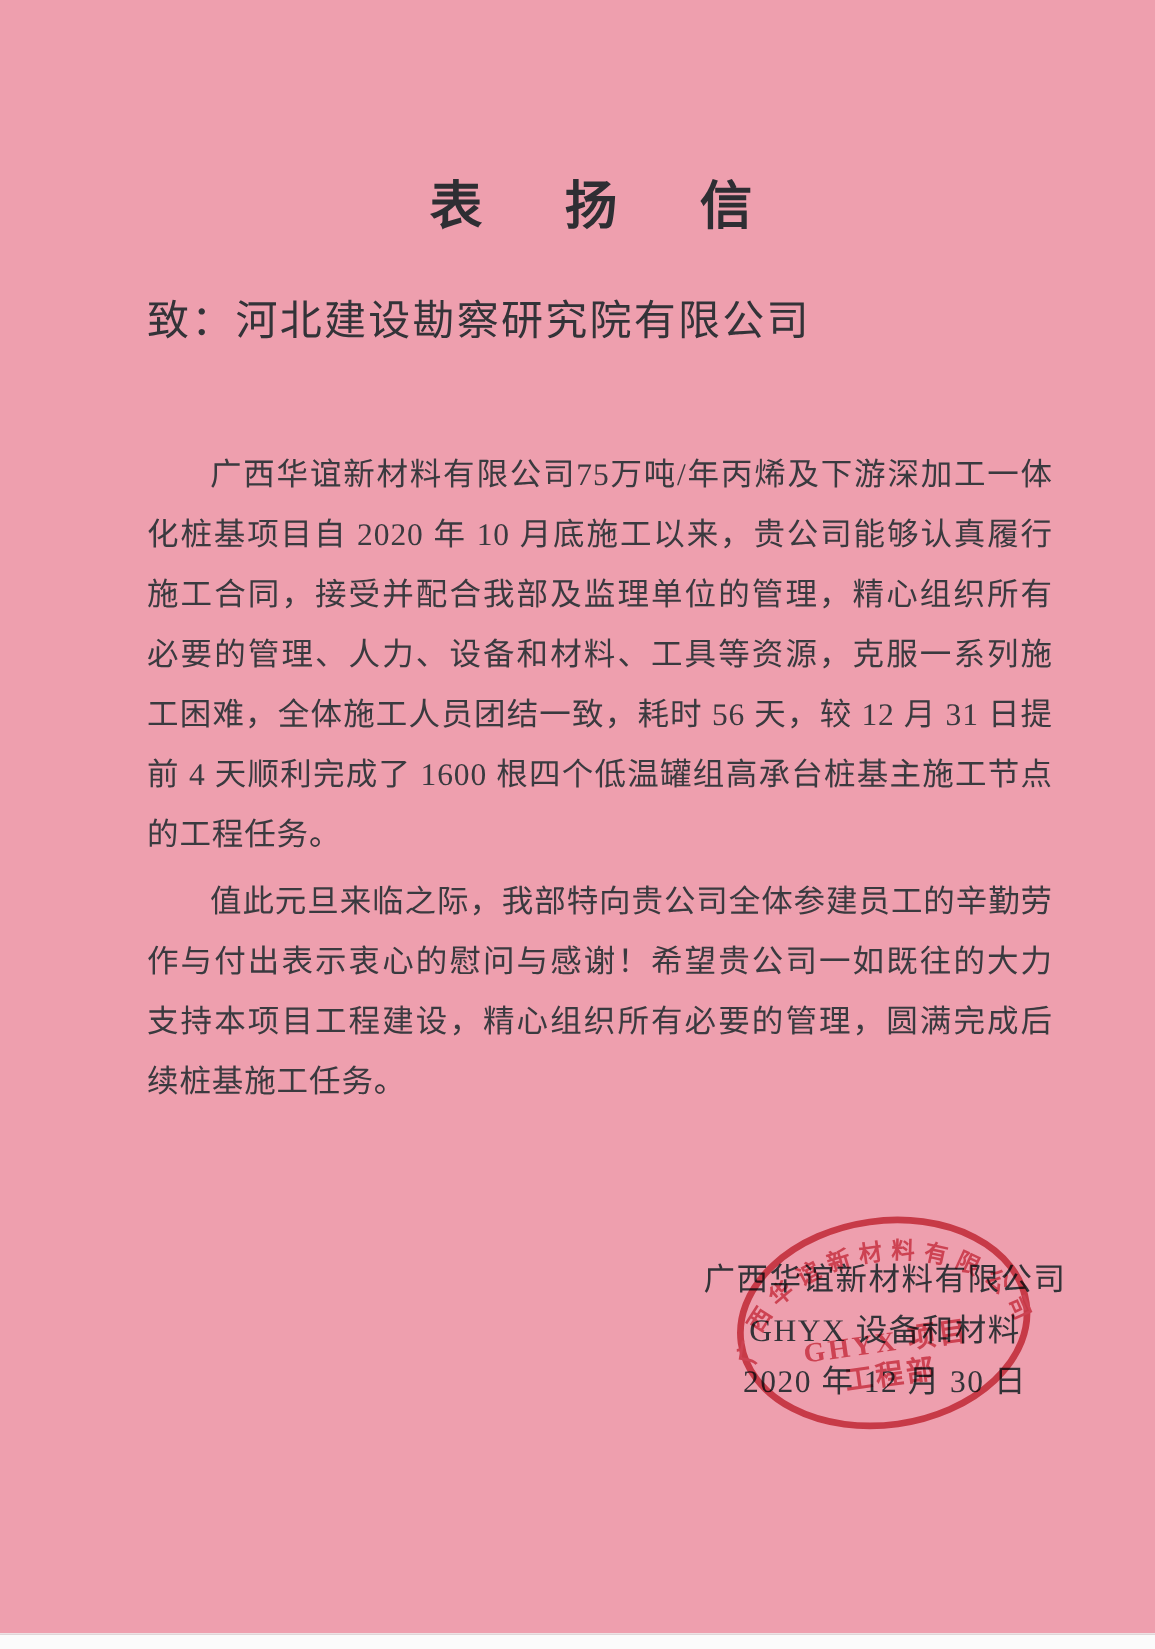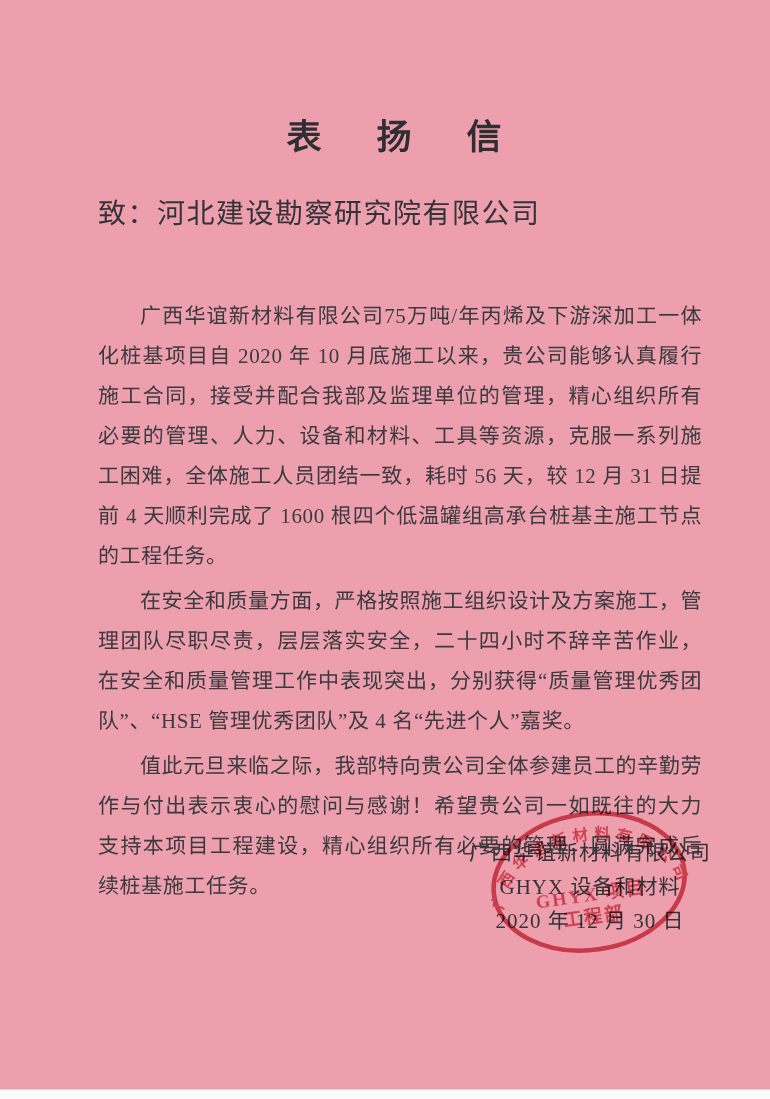--- a/index.html
+++ b/index.html
@@ -94,21 +94,20 @@
 <body>
 
 <div class="page">
 
   <h1 class="title">表　扬　信</h1>
 
   <div class="recipient">致：河北建设勘察研究院有限公司</div>
 
   <div class="body-text">
     <p>广西华谊新材料有限公司75万吨/年丙烯及下游深加工一体化桩基项目自 2020 年 10 月底施工以来，贵公司能够认真履行施工合同，接受并配合我部及监理单位的管理，精心组织所有必要的管理、人力、设备和材料、工具等资源，克服一系列施工困难，全体施工人员团结一致，耗时 56 天，较 12 月 31 日提前 4 天顺利完成了 1600 根四个低温罐组高承台桩基主施工节点的工程任务。</p>
-    <p>在安全和质量方面，严格按照施工组织设计及方案施工，管理团队尽职尽责，层层落实安全，二十四小时不辞辛苦作业，在安全和质量管理工作中表现突出，分别获得“质量管理优秀团队”、“HSE 管理优秀团队”及 4 名“先进个人”嘉奖。</p>
     <p>值此元旦来临之际，我部特向贵公司全体参建员工的辛勤劳作与付出表示衷心的慰问与感谢！希望贵公司一如既往的大力支持本项目工程建设，精心组织所有必要的管理，圆满完成后续桩基施工任务。</p>
   </div>
 
   <div class="signature">
     <div>广西华谊新材料有限公司</div>
     <div>GHYX 设备和材料</div>
     <div>2020 年 12 月 30 日</div>
   </div>
 
   <svg class="stamp" viewBox="0 0 206 150" xmlns="http://www.w3.org/2000/svg" aria-hidden="true">

